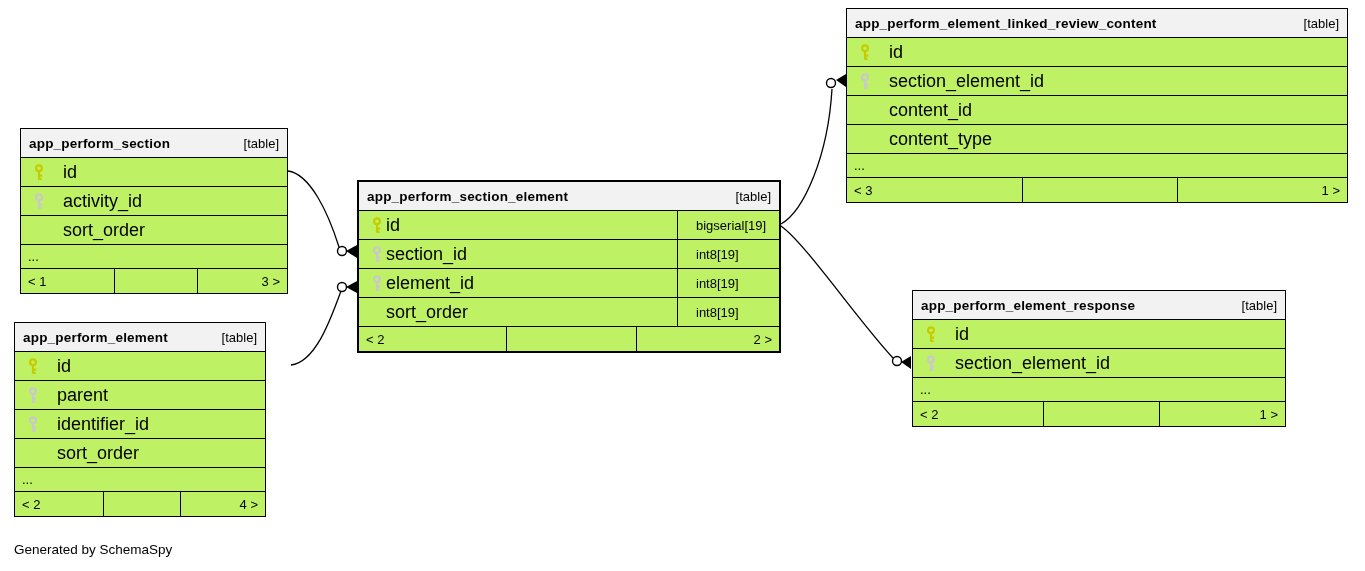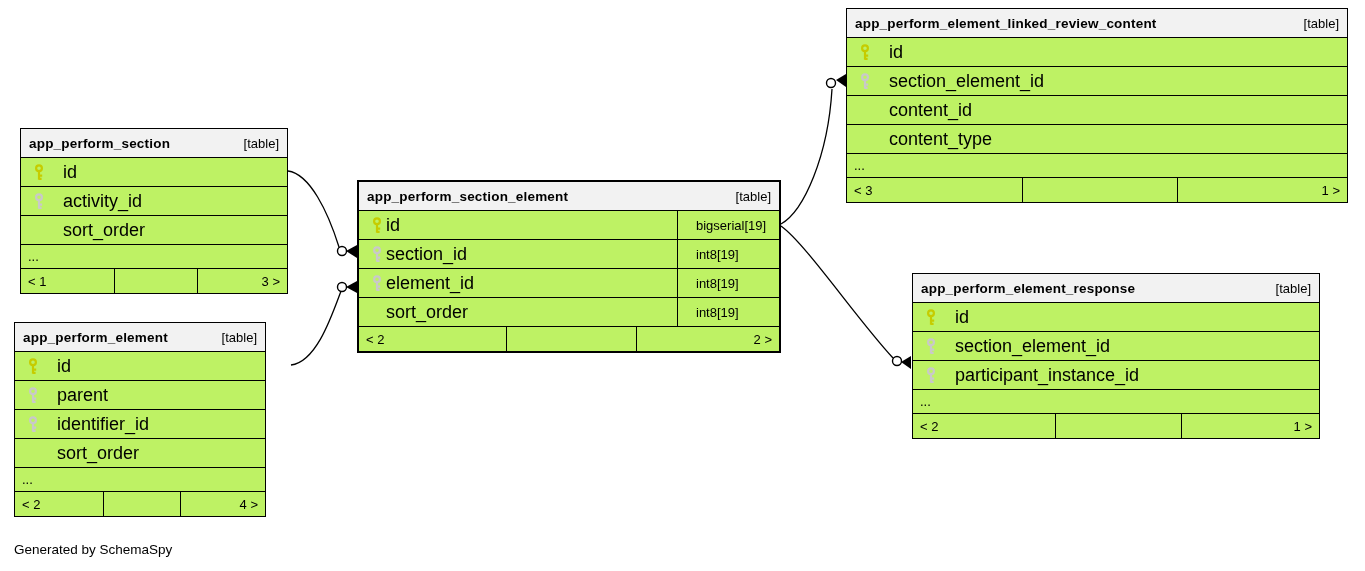--- a/index.html
+++ b/index.html
@@ -193,21 +193,21 @@
         <span class="keyicon"></span>
         <span class="cname">content_type</span>
       </div>
       <div class="ell">...</div>
       <div class="ftr">
         <span class="fc l">&lt; 3</span>
         <span class="fc m"></span>
         <span class="fc r">1 &gt;</span>
       </div>
     </div>
-    <div class="tbl" style="left: 912px; top: 273px; width: 408px;">
+    <div class="tbl" style="left: 912px; top: 290px; width: 374px;">
       <div class="hdr">
         <span class="tname">app_perform_element_response</span>
         <span class="ttag">[table]</span>
       </div>
       <div class="row">
         <span class="keyicon">
           <svg width="12" height="17" viewBox="0 0 12 17">
             <circle cx="6" cy="4.2" r="2.9" fill="none" stroke="#c6cc00" stroke-width="2.2"></circle>
             <path d="M6 7.2 L6 15.8 M6 11.6 L9.2 11.6 M6 14.8 L8.6 14.8" stroke="#c6cc00" stroke-width="2.2" fill="none"></path>
           </svg>
@@ -215,29 +215,20 @@
         <span class="cname">id</span>
       </div>
       <div class="row">
         <span class="keyicon">
           <svg width="12" height="17" viewBox="0 0 12 17">
             <circle cx="6" cy="4.2" r="2.9" fill="none" stroke="#c9c9c9" stroke-width="2.2"></circle>
             <path d="M6 7.2 L6 15.8 M6 11.6 L9.2 11.6 M6 14.8 L8.6 14.8" stroke="#c9c9c9" stroke-width="2.2" fill="none"></path>
           </svg>
         </span>
         <span class="cname">section_element_id</span>
-      </div>
-      <div class="row">
-        <span class="keyicon">
-          <svg width="12" height="17" viewBox="0 0 12 17">
-            <circle cx="6" cy="4.2" r="2.9" fill="none" stroke="#c9c9c9" stroke-width="2.2"></circle>
-            <path d="M6 7.2 L6 15.8 M6 11.6 L9.2 11.6 M6 14.8 L8.6 14.8" stroke="#c9c9c9" stroke-width="2.2" fill="none"></path>
-          </svg>
-        </span>
-        <span class="cname">participant_instance_id</span>
       </div>
       <div class="ell">...</div>
       <div class="ftr">
         <span class="fc l">&lt; 2</span>
         <span class="fc m"></span>
         <span class="fc r">1 &gt;</span>
       </div>
     </div>
     <svg id="edges" width="1365" height="571" viewBox="0 0 1365 571">
       <g>

